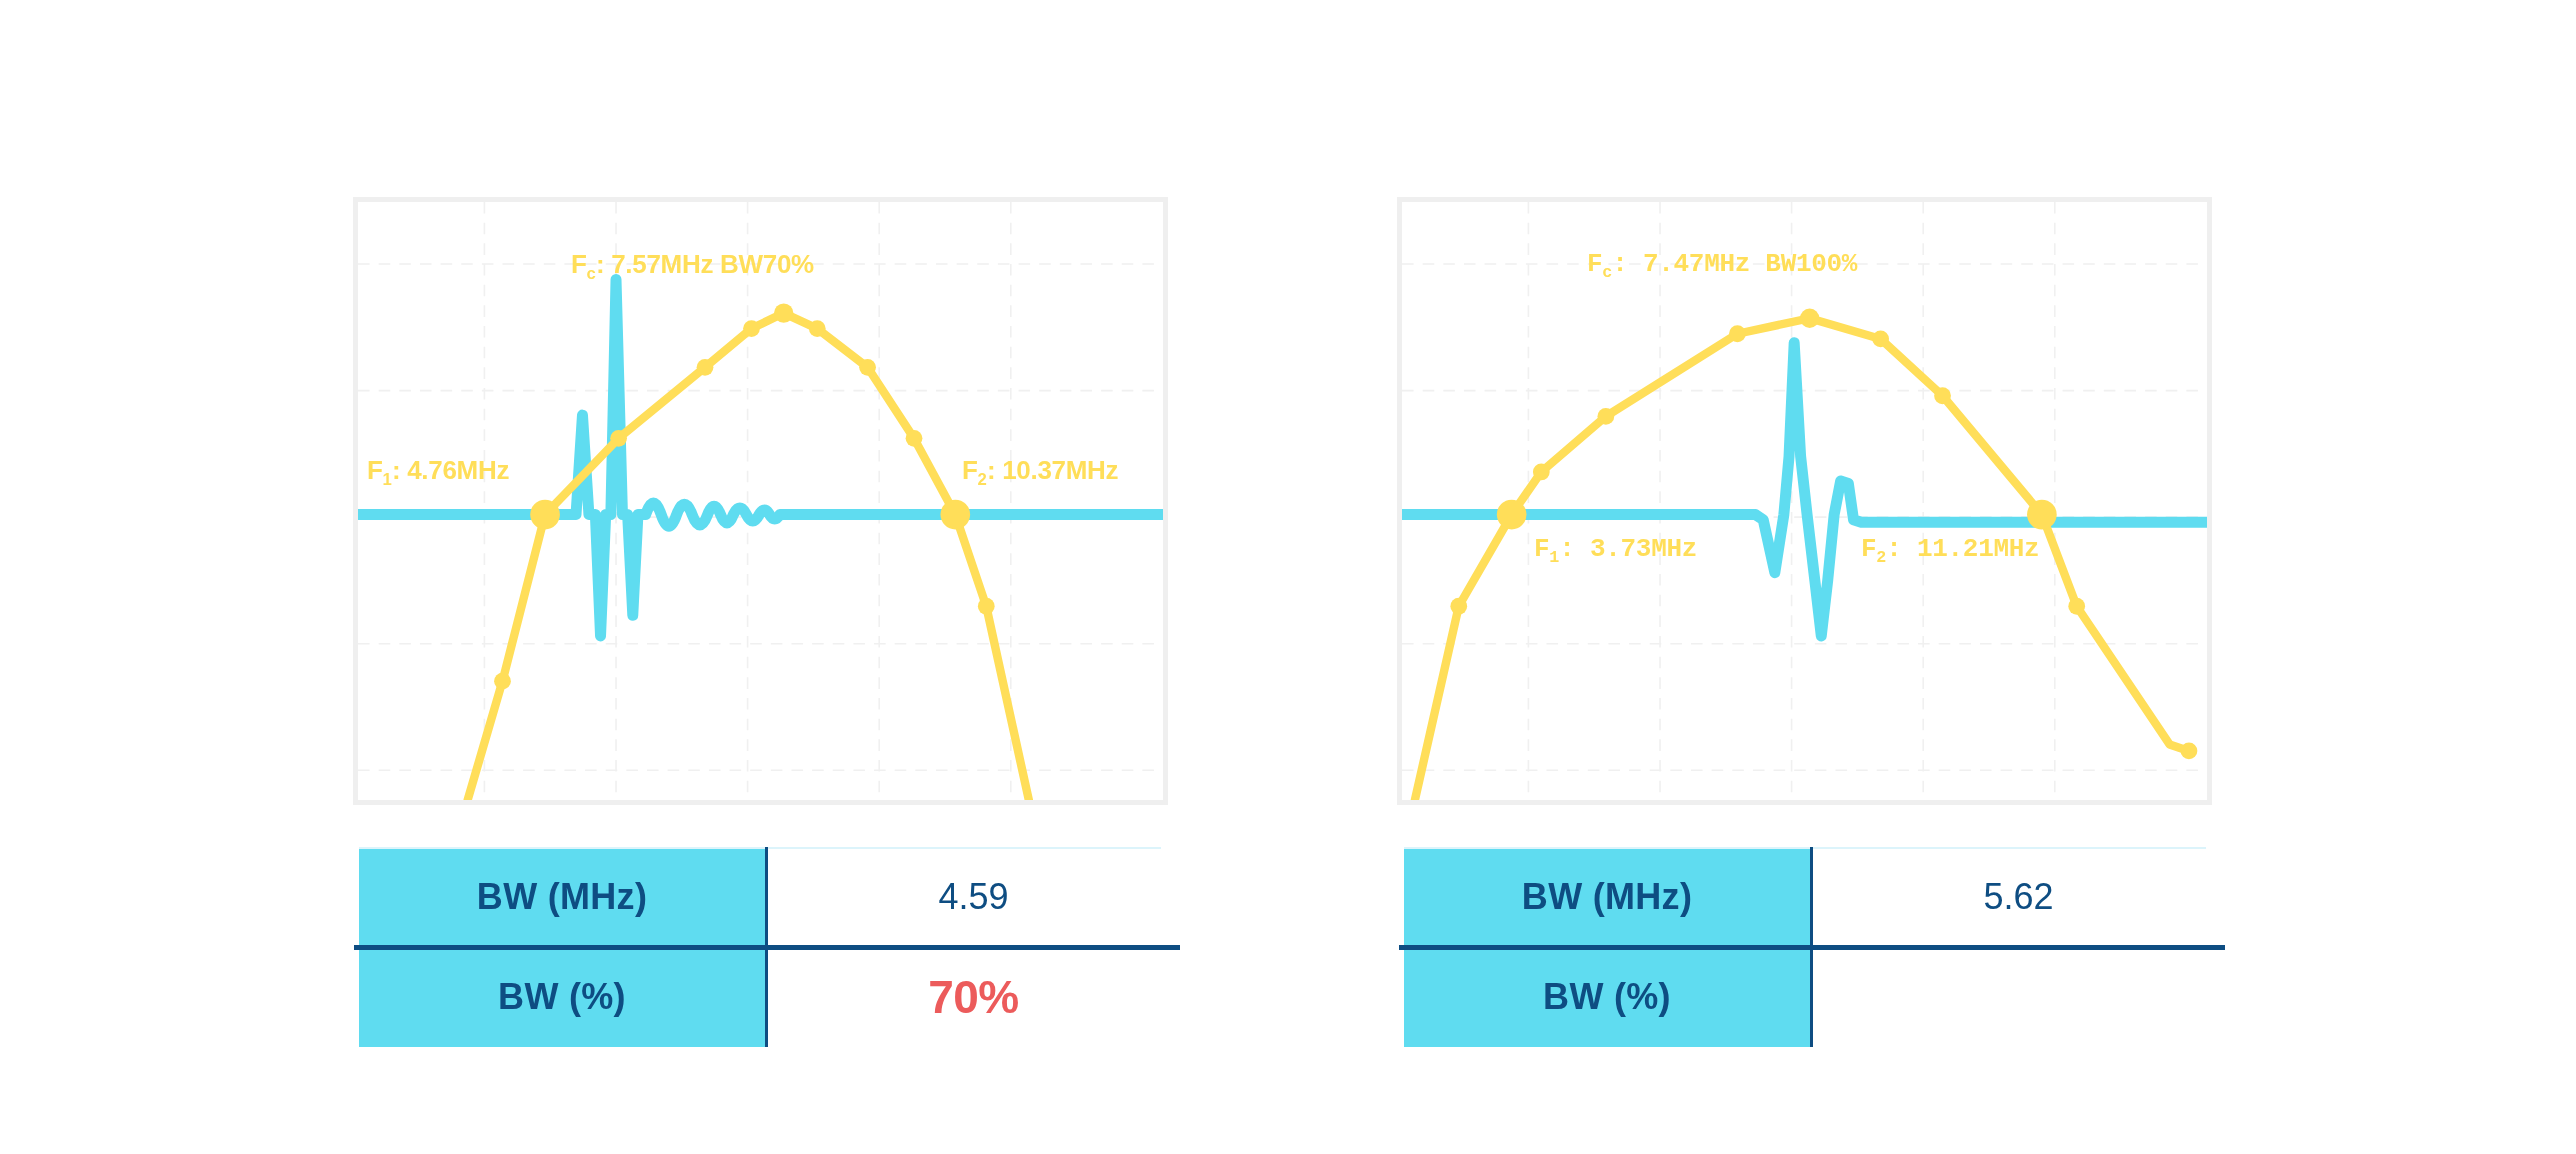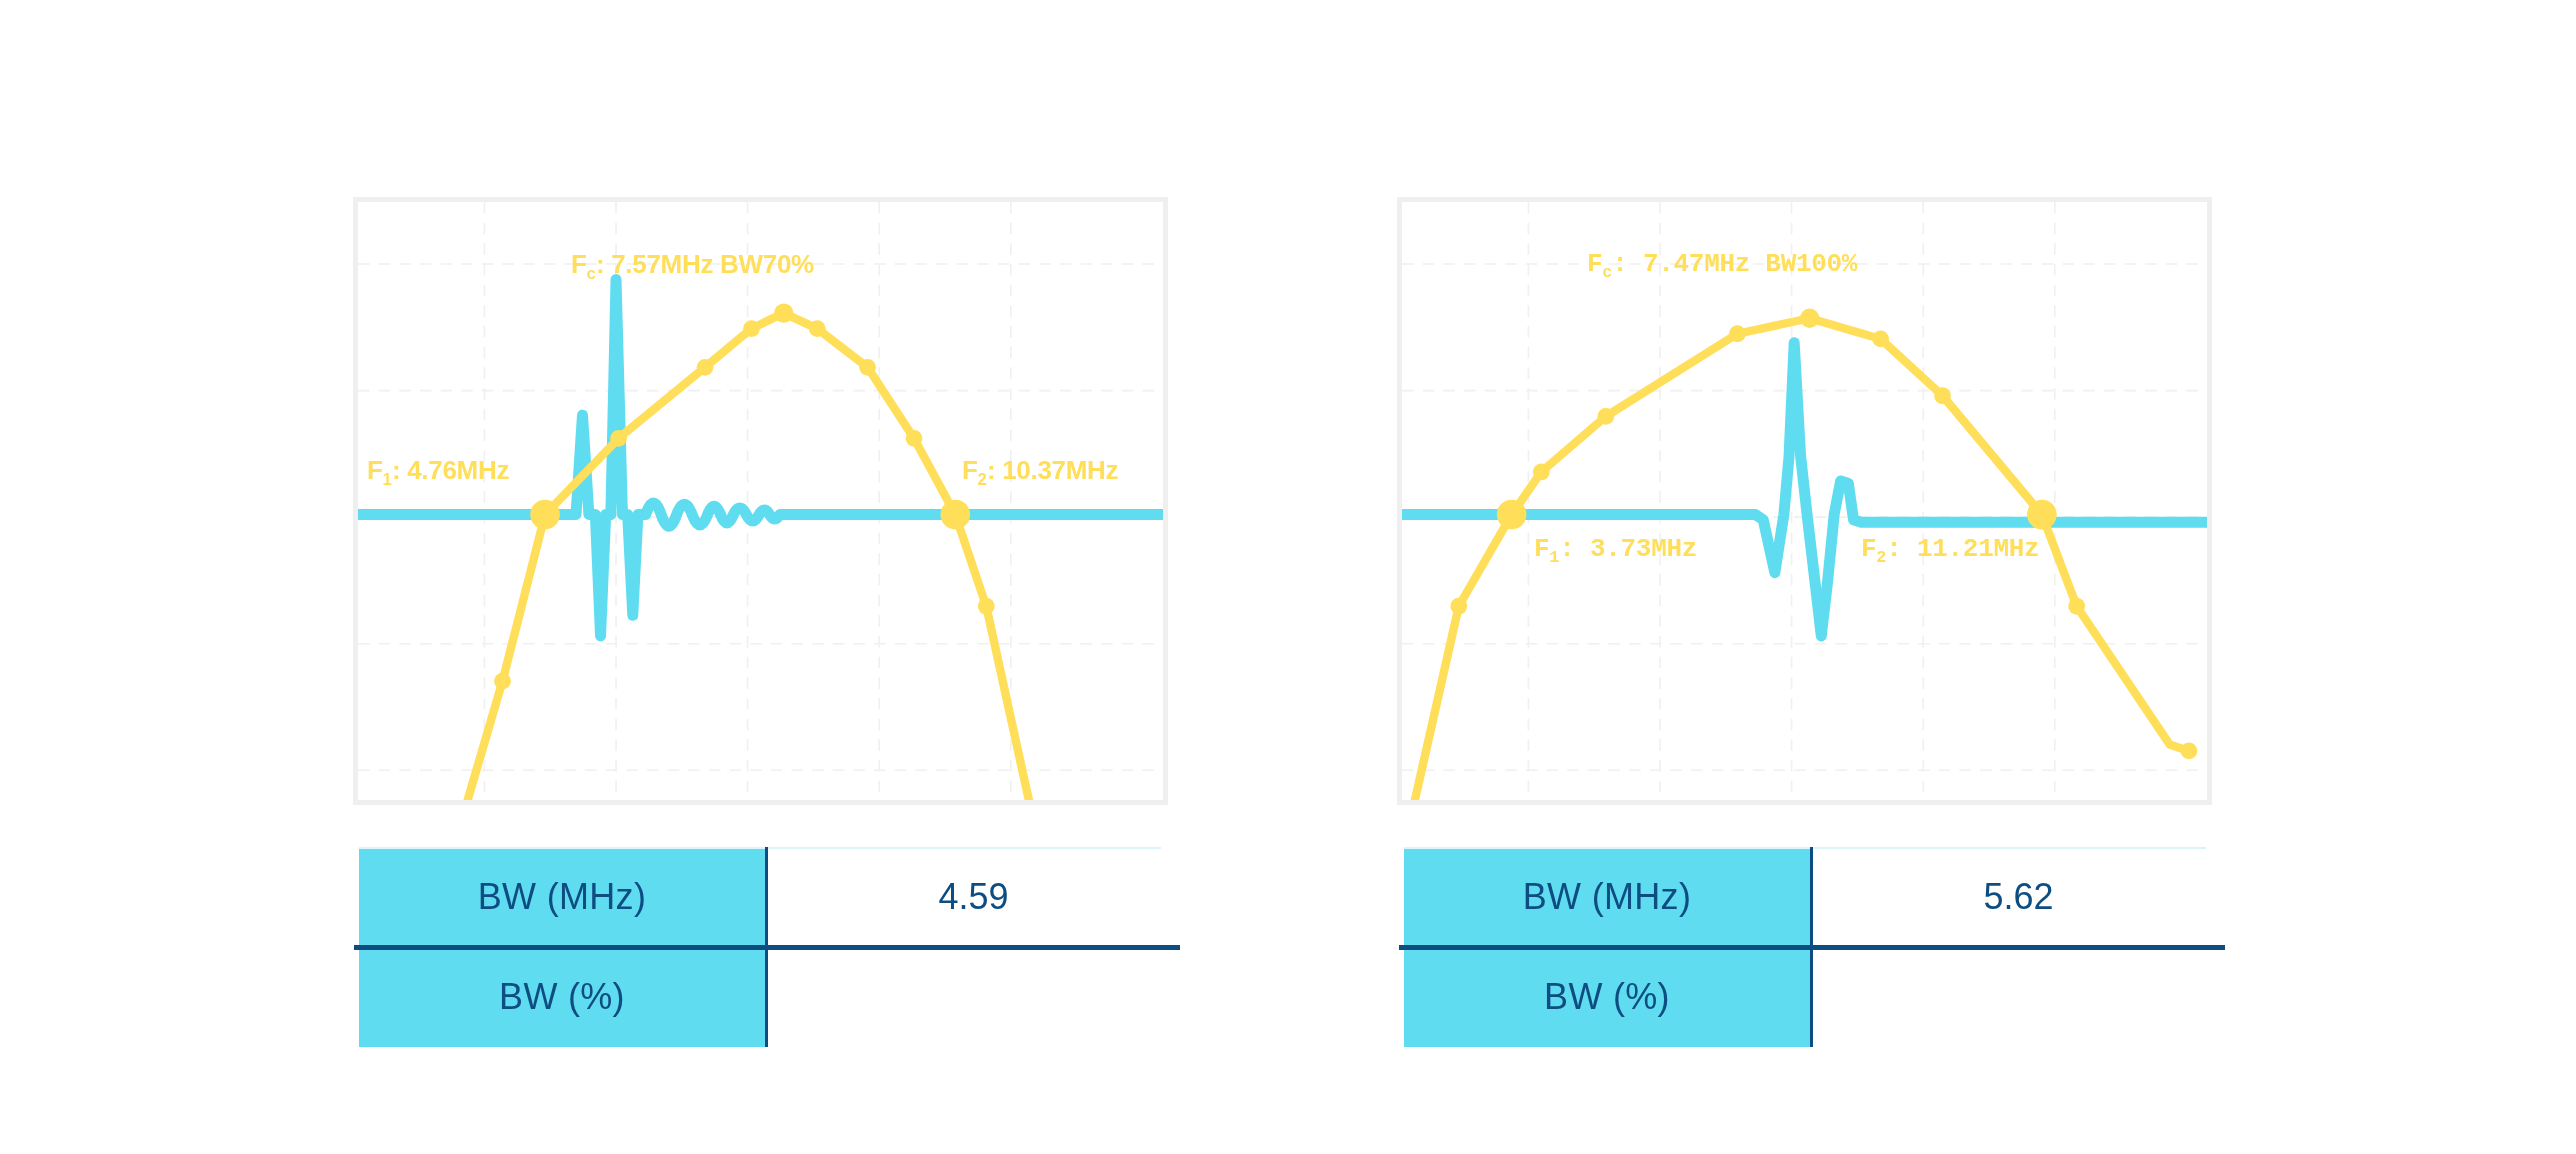--- a/index.html
+++ b/index.html
@@ -76,21 +76,21 @@
   .bw-row.r2 { top: 100px; }
 
   .bw-key {
     width: 406px;
     background: #5FDCF0;
     display: flex;
     align-items: center;
     justify-content: center;
     color: #0E4D82;
     font-size: 36px;
-    font-weight: normal;
+    font-weight: bold;
     letter-spacing: 0.3px;
   }
   .bw-val {
     flex: 1;
     background: #ffffff;
     display: flex;
     align-items: center;
     justify-content: center;
     color: #0E4D82;
     font-size: 36px;
@@ -191,20 +191,21 @@
       </div>
     </div>
 
     <div class="bw-table">
       <div class="bw-row r1">
         <div class="bw-key">BW (MHz)</div>
         <div class="bw-val">4.59</div>
       </div>
       <div class="bw-row r2">
         <div class="bw-key">BW (%)</div>
+        <div class="bw-val accent">70%</div>
       </div>
       <div class="tbl-top-rule"></div>
       <div class="tbl-mid-rule"></div>
       <div class="tbl-vert-rule"></div>
     </div>
   </div>
 
   <div class="panel" id="panel-right">
 
     <div class="chart-frame">

